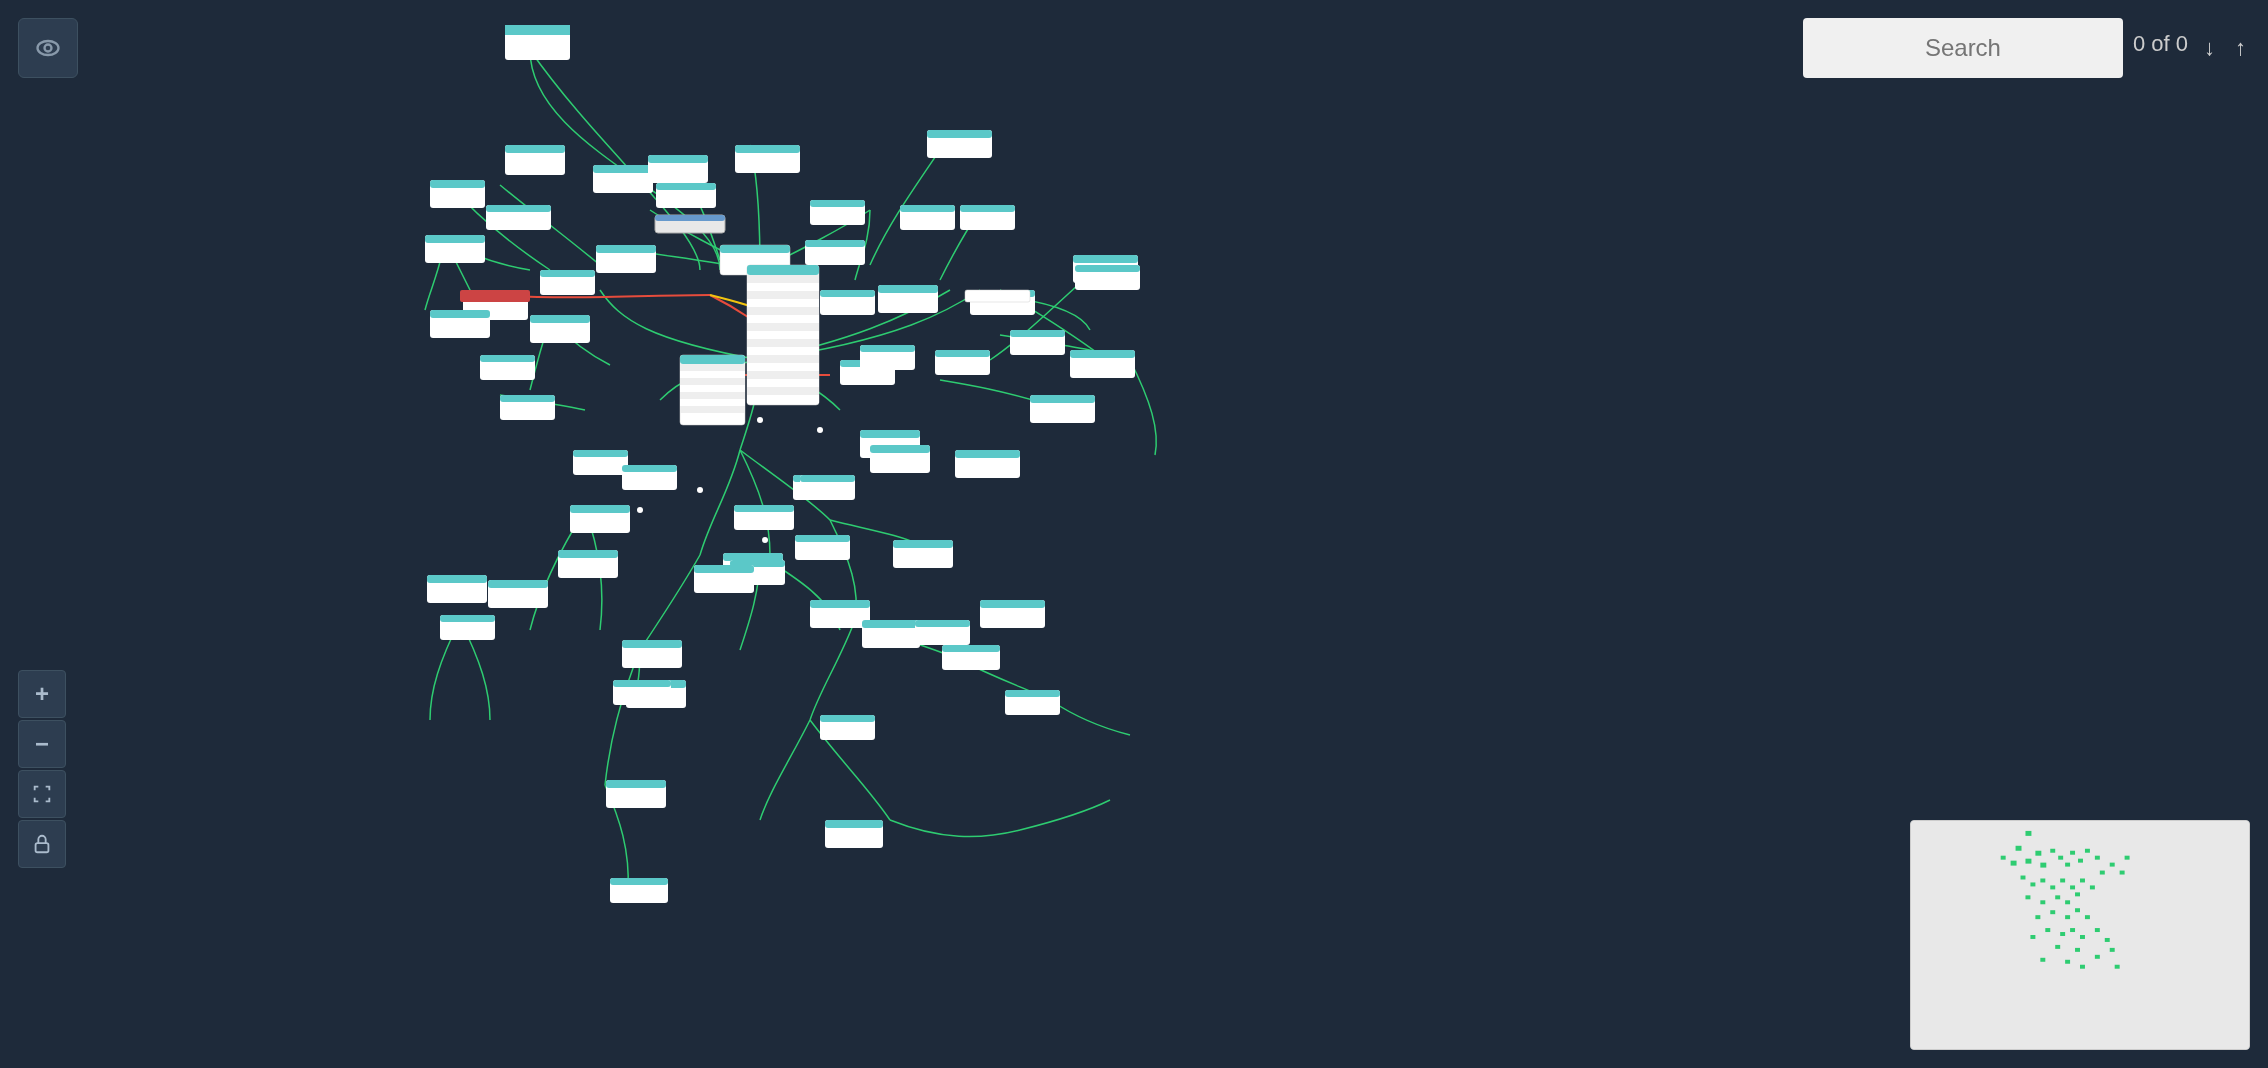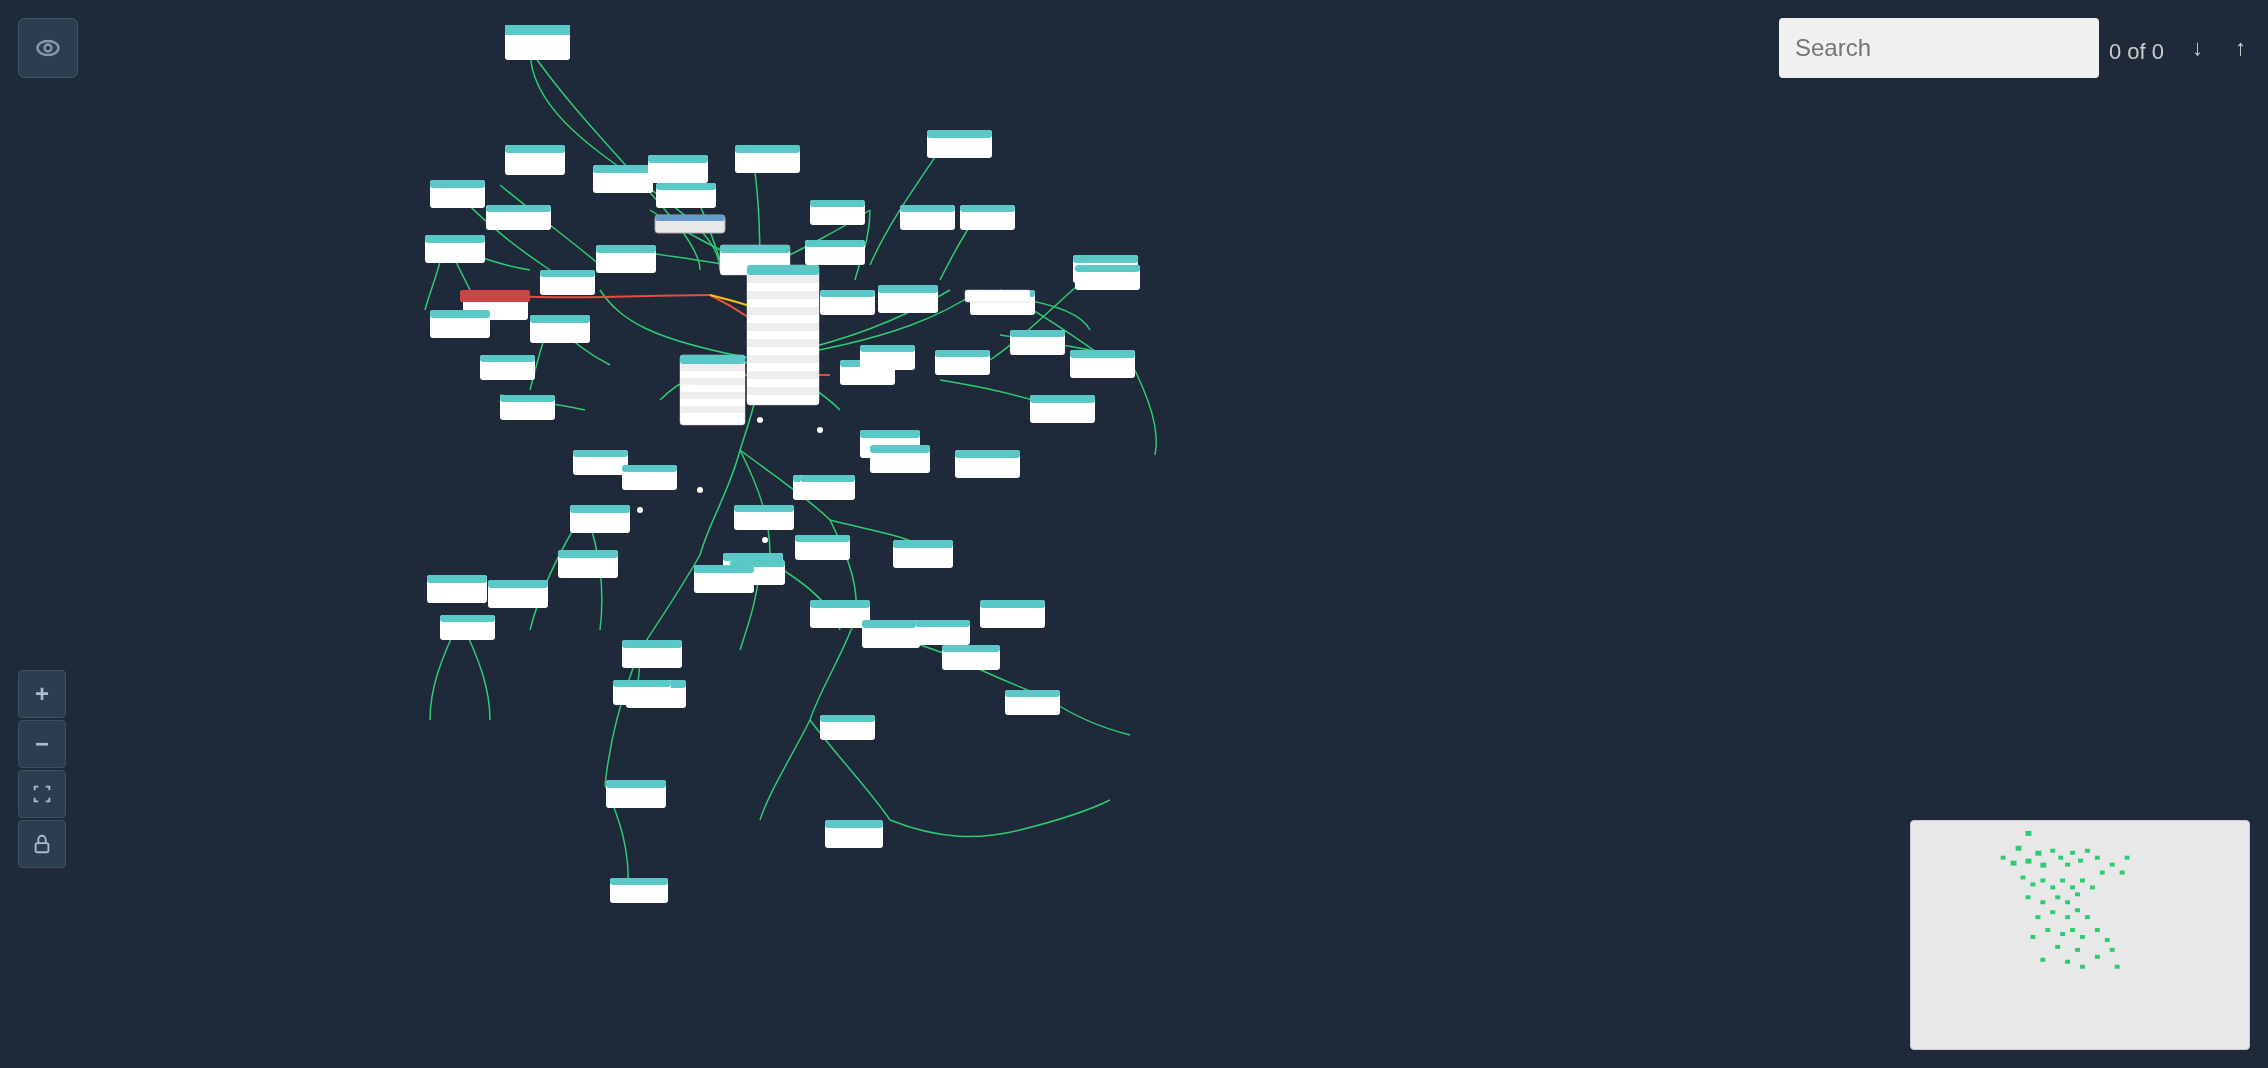--- a/index.html
+++ b/index.html
@@ -48,25 +48,26 @@
     }
     #search-input {
       width: 320px;
       height: 60px;
       background: #f0f0f0;
       border: none;
       border-radius: 4px;
       padding: 0 16px;
       font-size: 24px;
       color: #888;
+      text-align: center;
     }
     #search-counter {
       display: flex;
-      align-items: flex-end;
-      gap: 24px;
+      align-items: flex-start;
+      gap: 12px;
       font-size: 22px;
       color: #ccc;
     }
     #search-counter span {
       color: #ccc;
     }
     .nav-arrow {
       background: none;
       border: none;
       color: #ccc;

